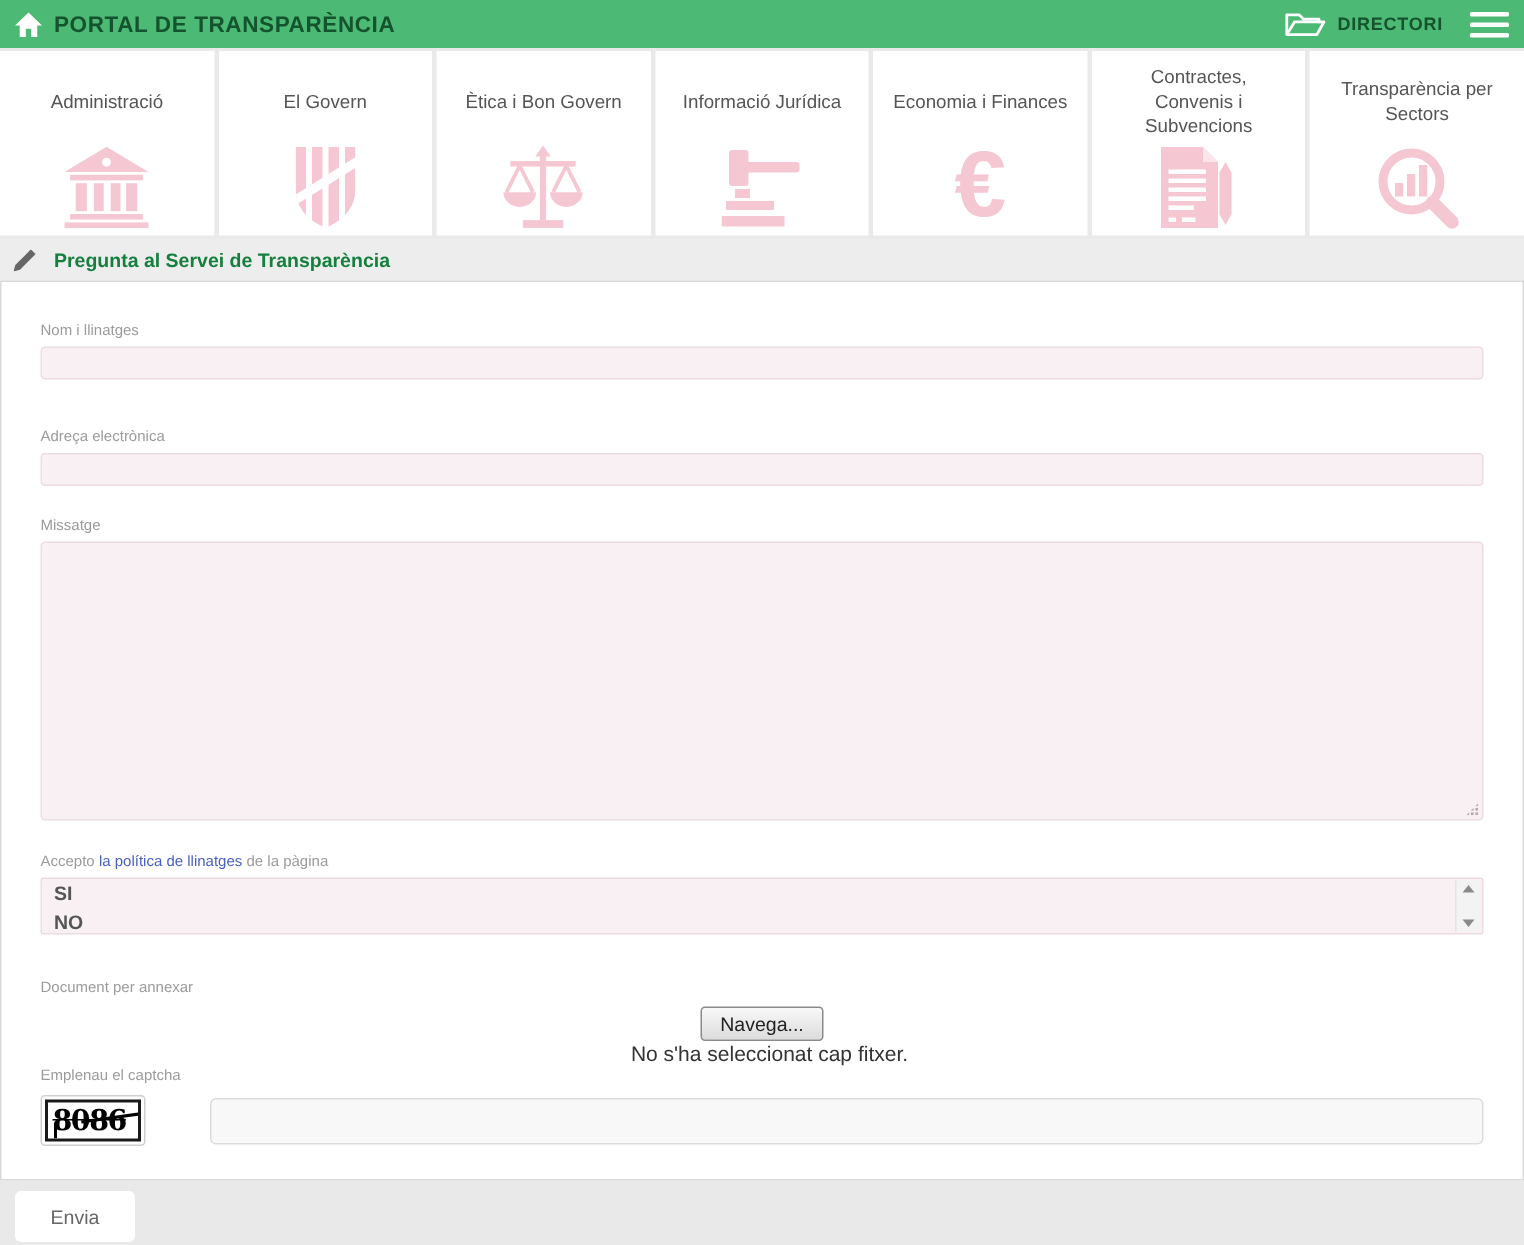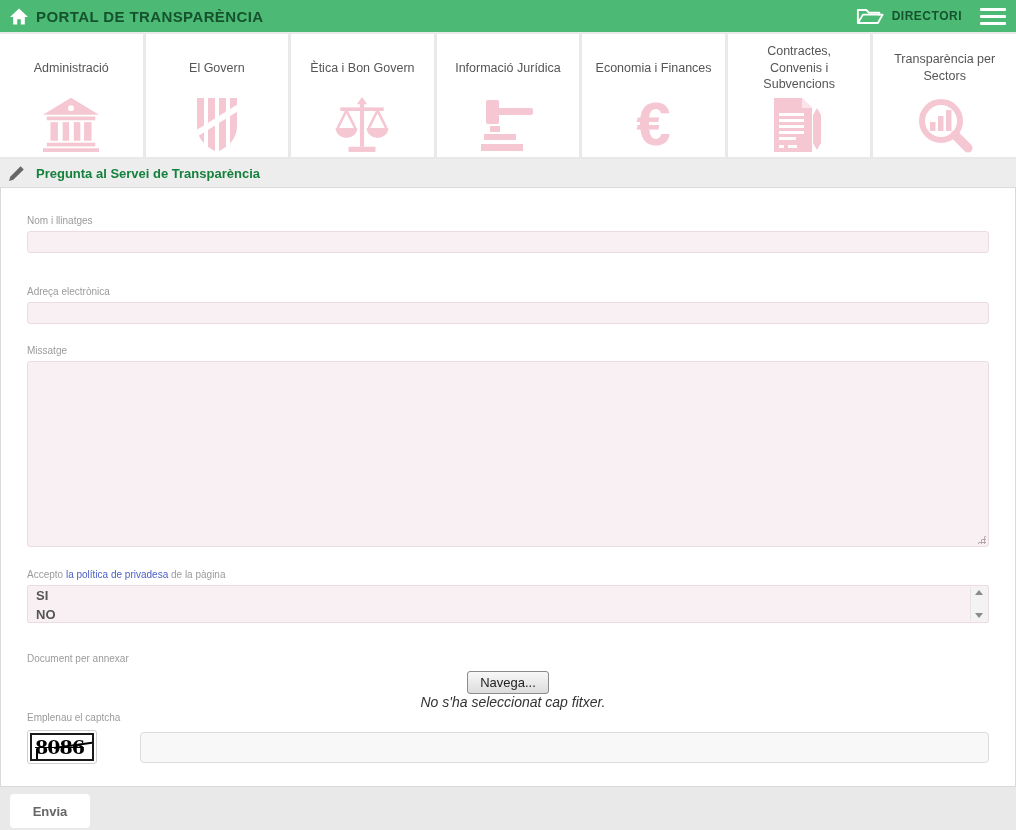--- a/index.html
+++ b/index.html
@@ -81,21 +81,21 @@
   }
   .arr { width:0; height:0; cursor:pointer; }
   .arr-up   { border-left:4px solid transparent; border-right:4px solid transparent; border-bottom:5px solid #8a8a8a; }
   .arr-down { border-left:4px solid transparent; border-right:4px solid transparent; border-top:5px solid #8a8a8a; }
   .file-row { margin-top:7px; display:flex; align-items:center;flex-direction:column; }
   .browse-btn {
     font-family:"Liberation Sans",sans-serif; font-size:13px; color:#222;
     background:linear-gradient(#f8f8f8,#dcdcdc); border:1px solid #8a8a8a;
     border-radius:3px; padding:2px 12px; height:23px; cursor:pointer;
   }
-  .no-file { font-size:14px; color:#333; margin-left:10px;font-style:italic; }
+  .no-file { font-size:14px; color:#333; margin-left:10px; }
   .captcha-row { margin-top:6px; display:flex; align-items:center; height:36px; }
   .captcha-frame {
     width:70px; height:34px; background:#fff; border:1px solid #cfcfcf; border-radius:3px;
     padding:2px; flex:0 0 auto;
   }
   .captcha-img {
     position:relative; width:100%; height:100%; border:2px solid #1a1a1a;
     display:flex; align-items:center; justify-content:flex-start; overflow:hidden;
     background:#fff;
   }
@@ -111,21 +111,21 @@
   .captcha-input {
     flex:1; margin-left:43px; height:31px;
     background:#f8f8f8; border:1px solid #dcdcdc; border-radius:4px;
     font-size:13px; color:#555; padding:0 8px; outline:none;
   }
   .privacy-link { color:#4a5fc4; cursor:pointer; }
   
   .submit-btn {
     margin:7px 0 0 10px; width:80px; height:34px; background:#fff; border:none;
     border-radius:4px; font-family:"Liberation Sans",sans-serif;
-    font-size:13px; color:#666; cursor:pointer;font-weight:bold;
+    font-size:13px; color:#666; cursor:pointer;
   }
 </style>
 </head>
 <body>
 
 
 
 
 <div class="header">
   <span class="home">
@@ -288,21 +288,21 @@
   <div class="field-label lbl-email">Adreça electrònica</div>
   <input class="pink-input" type="text" value="" style="">
 
   <div class="field-label lbl-msg">Missatge</div>
   <div class="msg-wrap">
     <textarea class="msg-area" style=""></textarea>
     <div class="resize-grip"></div>
   </div>
 
   <div class="field-label lbl-priv">
-    <span>Accepto </span><span class="privacy-link">la política de privadesa</span><span> de la pàgina</span>
+    <span>Accepto </span><span class="privacy-link">la política de llinatges</span><span> de la pàgina</span>
   </div>
   <div class="listbox">
     <div class="lb-option">SI</div>
     <div class="lb-option">NO</div>
     <div class="lb-scroll">
       <span class="arr arr-up"></span>
       <span class="arr arr-down"></span>
     </div>
   </div>
 

